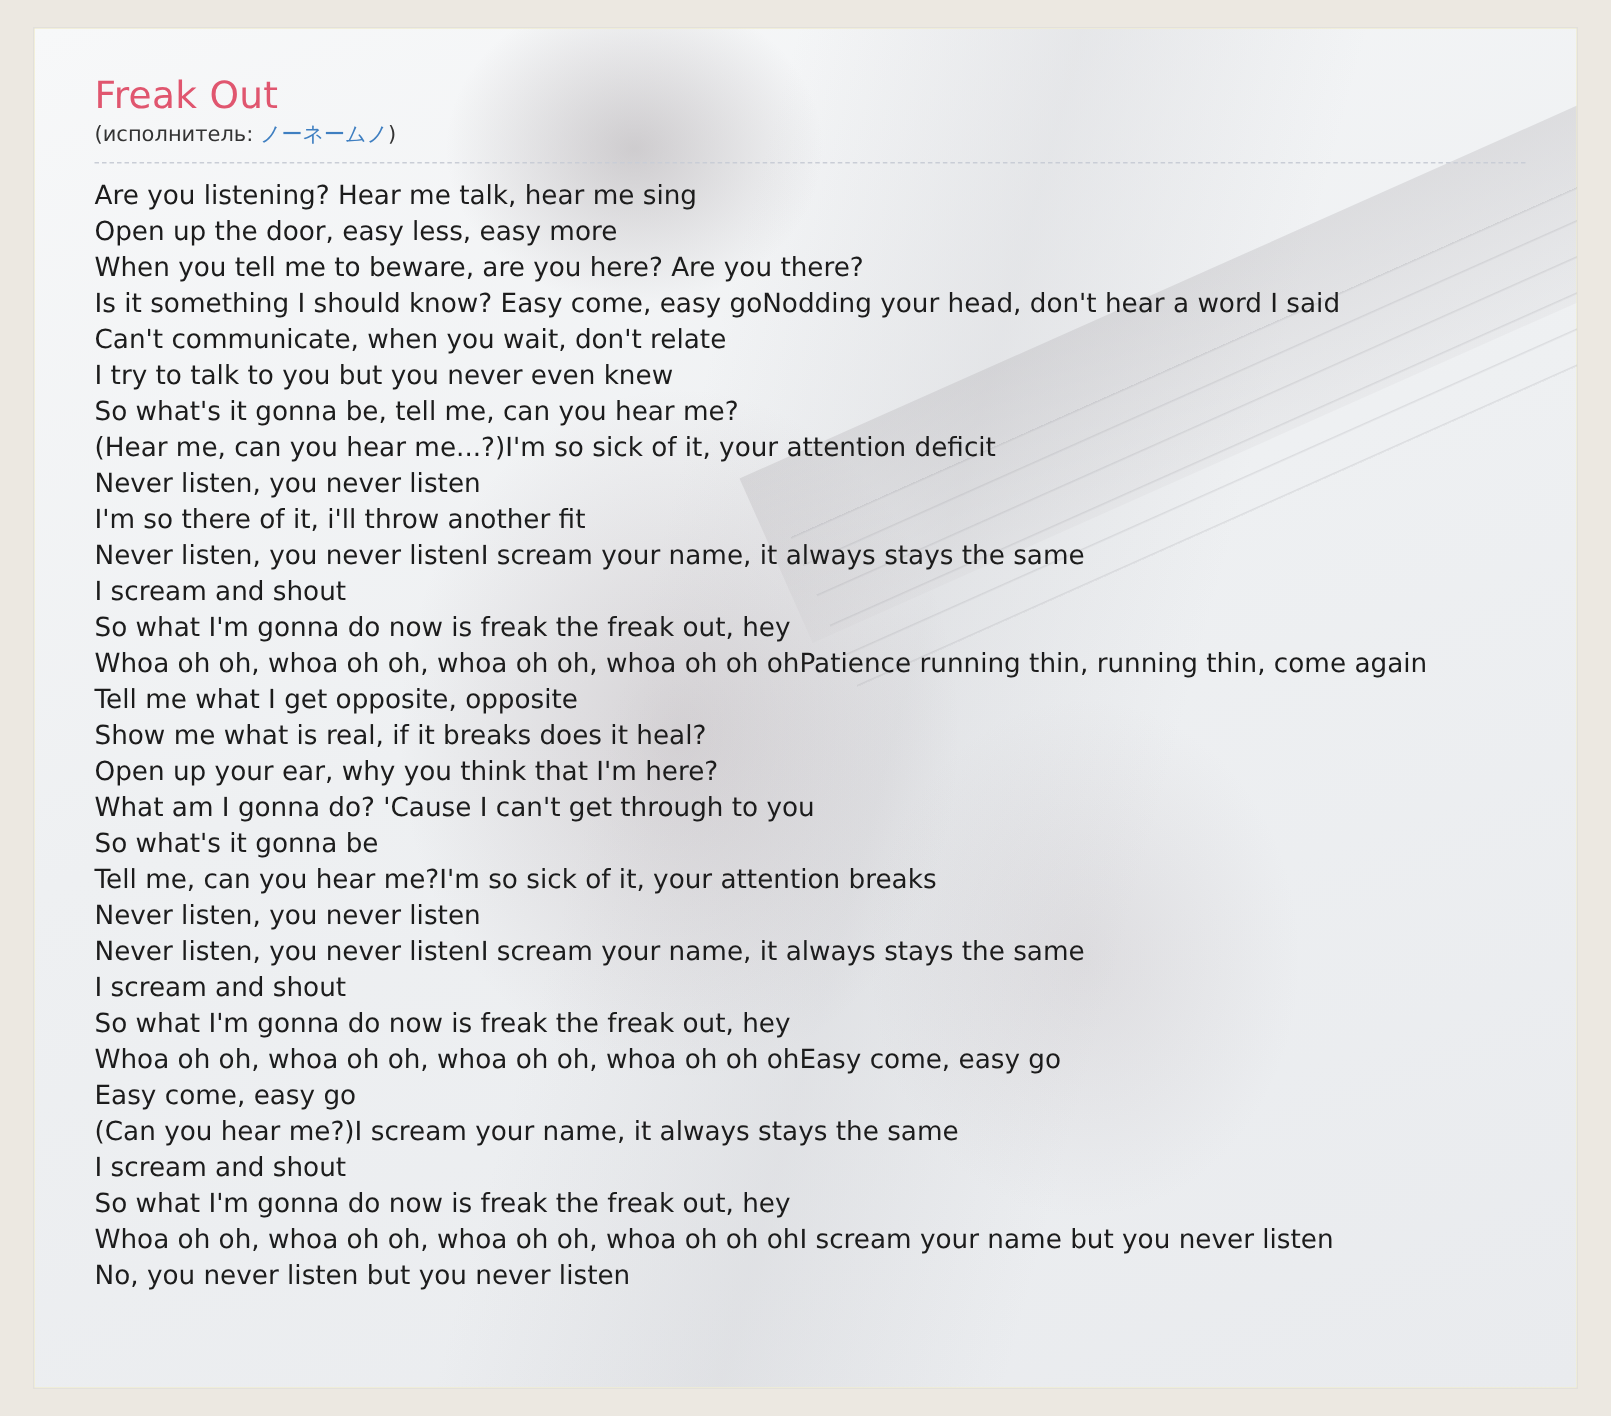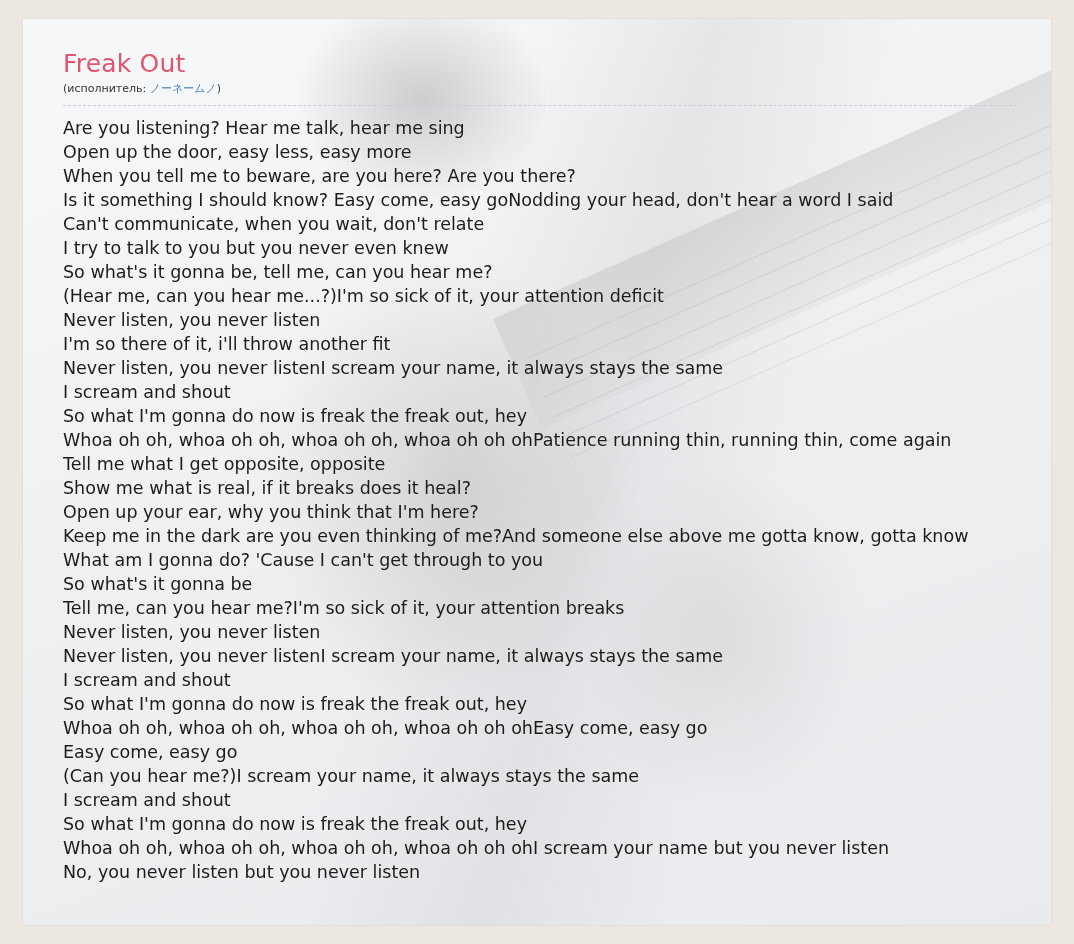--- a/index.html
+++ b/index.html
@@ -72,21 +72,21 @@
   }
   .song-title {
     color: #e0566f;
     font-size: 25px;
     line-height: 30px;
     font-weight: normal;
     margin: 0 0 2px 0;
     letter-spacing: 0.2px;
   }
   .artist-line {
-    font-size: 11px;
+    font-size: 14px;
     color: #333;
     padding-bottom: 9px;
     border-bottom: 1px dashed #c9cdd6;
     margin-bottom: 10px;
   }
   .artist-link {
     color: #3f7fc1;
     text-decoration: none;
   }
   .lyrics {
@@ -132,21 +132,20 @@
       <div>(Hear me, can you hear me...?)I'm so sick of it, your attention deficit</div>
       <div>Never listen, you never listen</div>
       <div>I'm so there of it, i'll throw another fit</div>
       <div>Never listen, you never listenI scream your name, it always stays the same</div>
       <div>I scream and shout</div>
       <div>So what I'm gonna do now is freak the freak out, hey</div>
       <div>Whoa oh oh, whoa oh oh, whoa oh oh, whoa oh oh ohPatience running thin, running thin, come again</div>
       <div>Tell me what I get opposite, opposite</div>
       <div>Show me what is real, if it breaks does it heal?</div>
       <div>Open up your ear, why you think that I'm here?</div>
-      <div>Keep me in the dark are you even thinking of me?And someone else above me gotta know, gotta know</div>
       <div>What am I gonna do? 'Cause I can't get through to you</div>
       <div>So what's it gonna be</div>
       <div>Tell me, can you hear me?I'm so sick of it, your attention breaks</div>
       <div>Never listen, you never listen</div>
       <div>Never listen, you never listenI scream your name, it always stays the same</div>
       <div>I scream and shout</div>
       <div>So what I'm gonna do now is freak the freak out, hey</div>
       <div>Whoa oh oh, whoa oh oh, whoa oh oh, whoa oh oh ohEasy come, easy go</div>
       <div>Easy come, easy go</div>
       <div>(Can you hear me?)I scream your name, it always stays the same</div>

